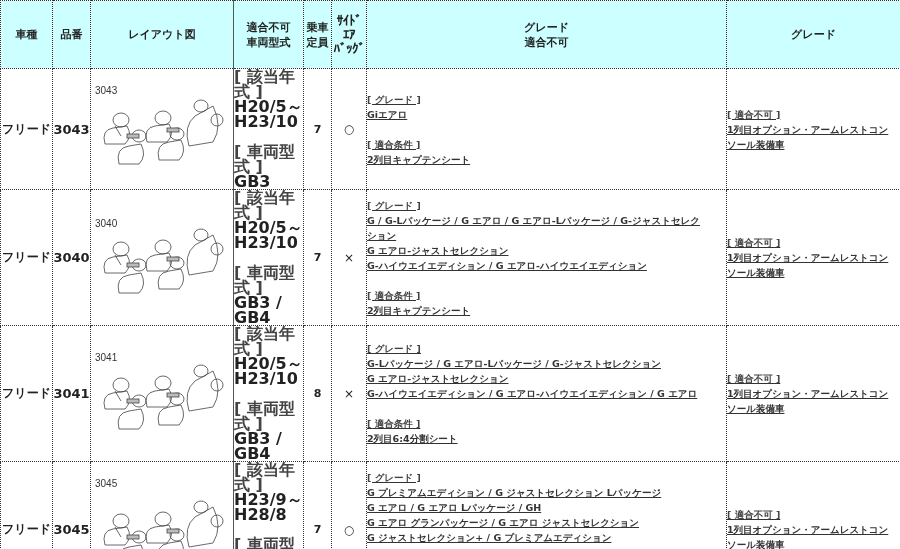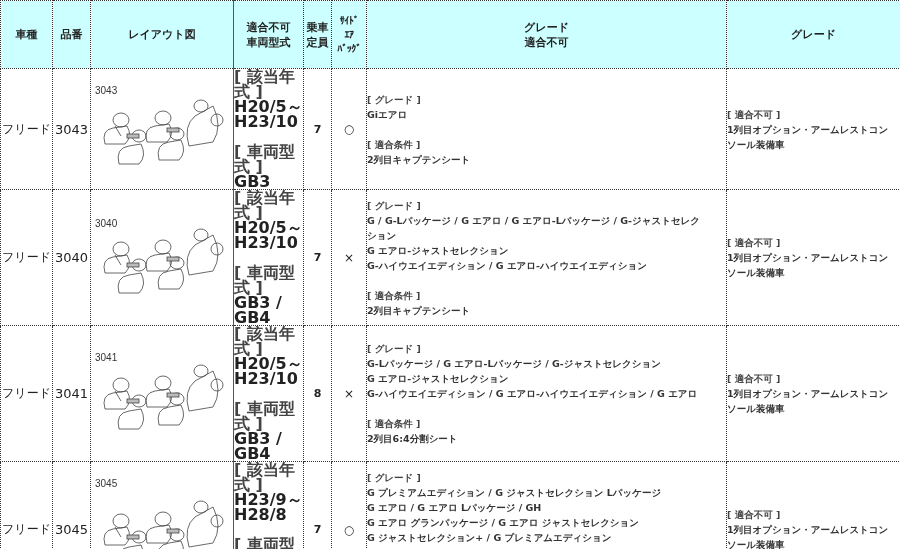--- a/index.html
+++ b/index.html
@@ -1,30 +1,30 @@
 <!DOCTYPE html>
 <html><head>
 <meta charset="utf-8">
 <style>
   html, body { margin: 0; padding: 0; background: #ffffff; }
   body { width: 900px; height: 549px; overflow: hidden; font-family: "DejaVu Sans", sans-serif; color: #222; }
   table.fit { border-collapse: collapse; table-layout: fixed; width: 900px; position: absolute; left: 0; top: 0; }
   table.fit td, table.fit th { border: 1px dotted #333; padding: 0; vertical-align: middle; overflow: hidden; }
   thead th { background: #ccffff; font-weight: bold; font-size: 11px; height: 67px; text-align: center; border-top: 3px solid #111; border-bottom: 2px solid #111; }
   th.solid-left, td.solid-left { border-left: 1px solid #555 !important; }
-  .hdr-small { font-size: 10px; line-height: 14px; letter-spacing: -0.5px; }
-  td.car, td.code { font-weight: normal; font-size: 12px; text-align: center; }
+  .hdr-small { font-size: 13px; line-height: 14px; letter-spacing: -0.5px; }
+  td.car, td.code { font-weight: bold; font-size: 12px; text-align: center; }
   td.code { font-size: 13px; }
   td.layout { padding: 0; text-align: left; vertical-align: middle; }
   .layout-box { position: relative; width: 140px; height: 100%; }
   .layout-num { position: absolute; left: 4px; font-size: 10px; color: #333; font-family: "Liberation Sans", sans-serif; }
   td.year { vertical-align: top; font-size: 16px; font-weight: bold; line-height: 15px; padding: 2px 3px; }
   td.seats, td.airbag { text-align: center; font-weight: bold; font-size: 11px; }
   td.airbag { font-weight: normal; font-size: 12px; }
-  td.grade, td.ng { vertical-align: top; font-size: 9.5px; font-weight: bold; line-height: 15px; padding: 2px 3px; color: #333; }
+  td.grade, td.ng { vertical-align: top; font-size: 9.5px; font-weight: bold; line-height: 15px; padding: 2px 3px; color: #333; text-decoration: underline; }
   .lbl { color: #444; }
   .spacer { height: 15px; }
   svg.seats { position: absolute; left: 6px; }
 </style>
 </head>
 <body>
 
 <table class="fit">
   <colgroup>
     <col style="width:52px">

